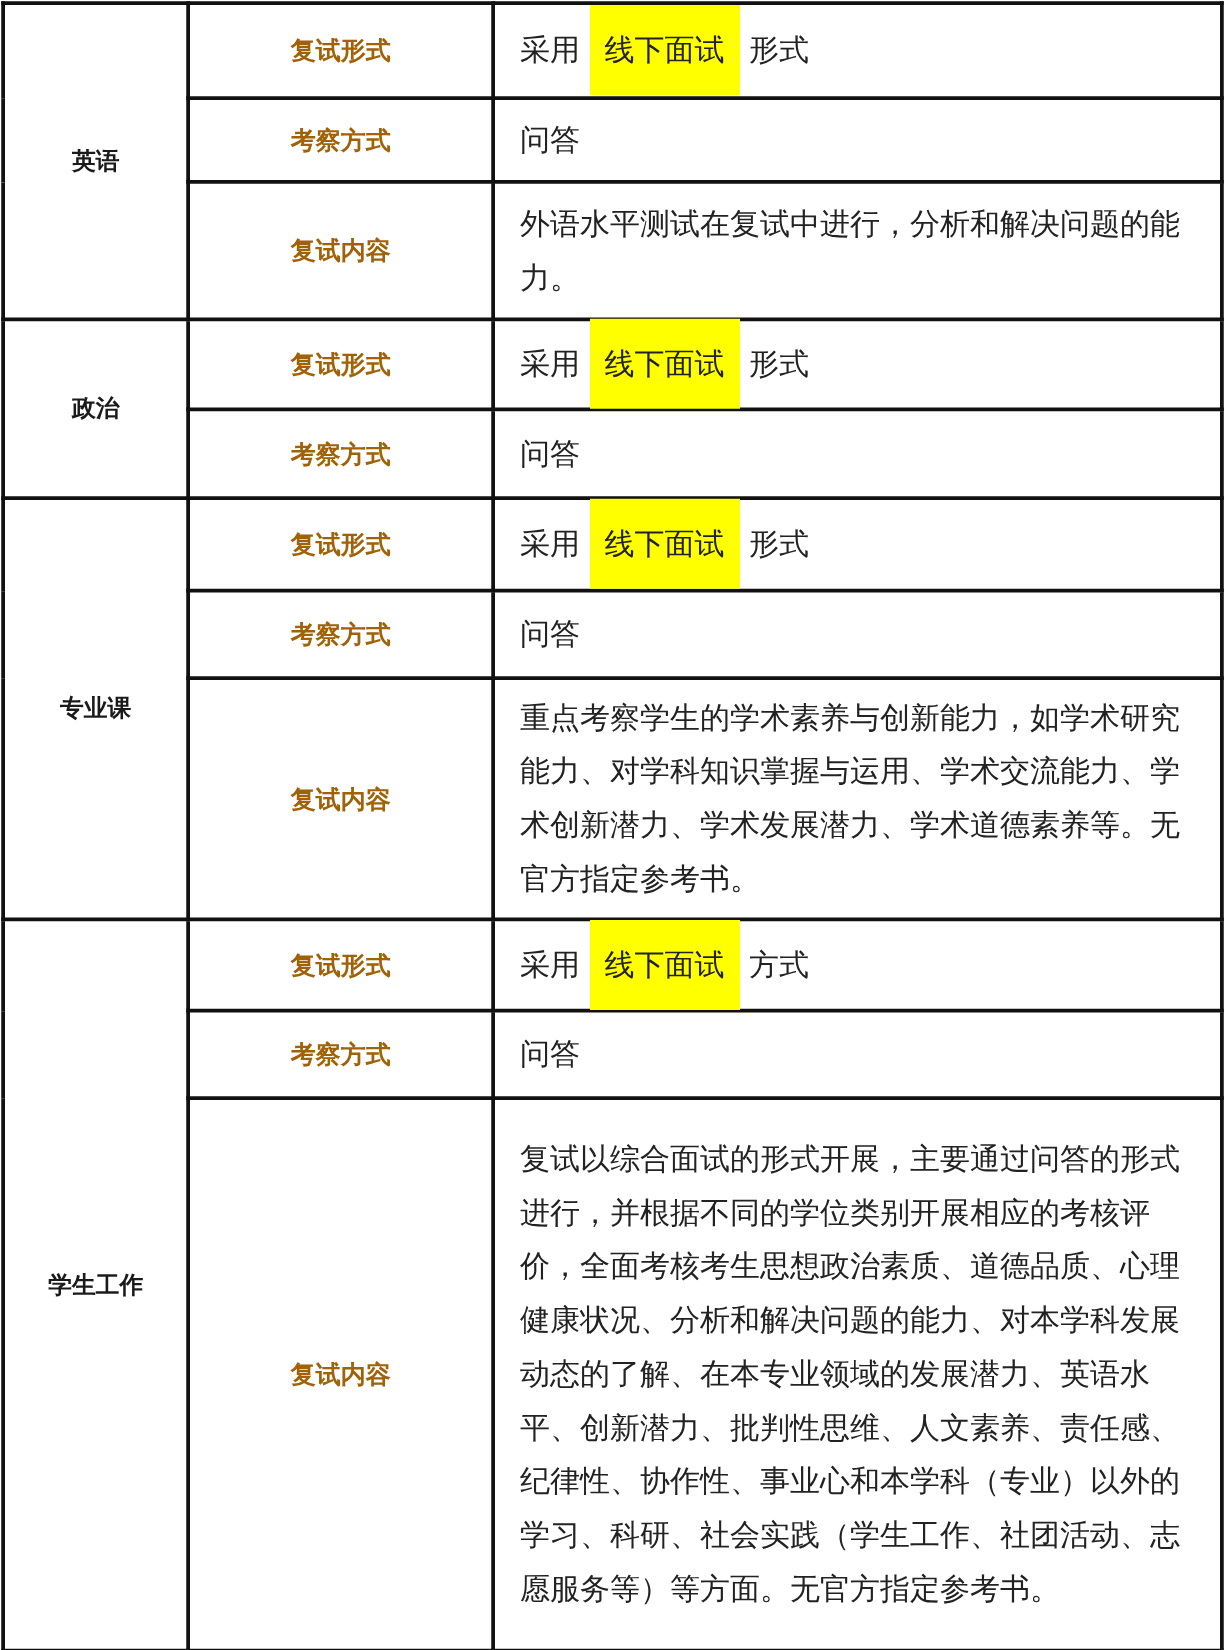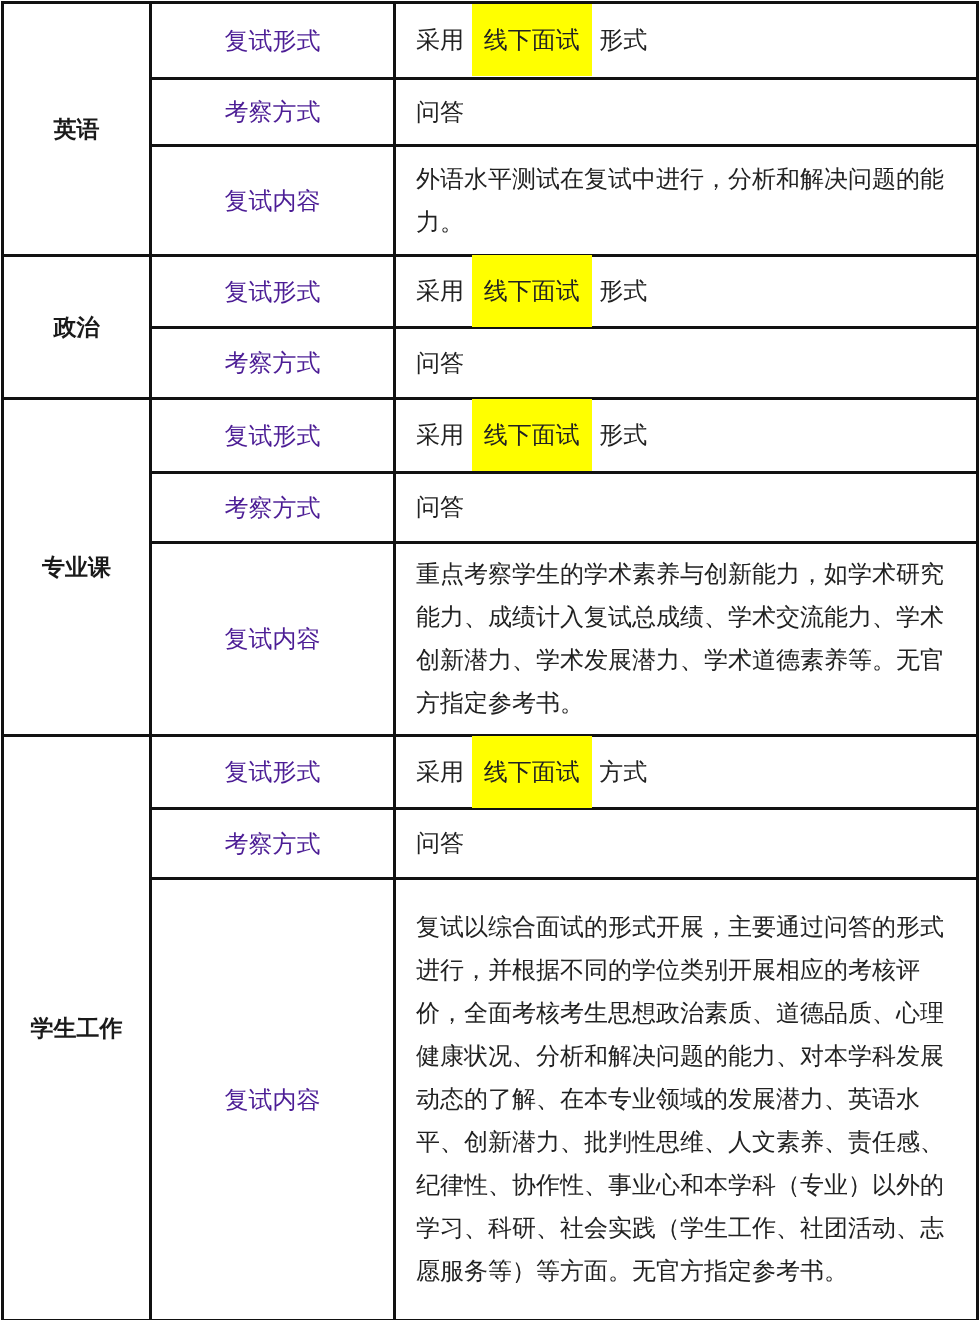--- a/index.html
+++ b/index.html
@@ -12,27 +12,28 @@
   }
   table.exam td {
     border: 3px solid #111111;
     padding: 0;
     vertical-align: middle;
   }
   td.subject {
     width: 142px;
     text-align: center;
     font-weight: bold;
-    font-size: 23px;
+    font-size: 19px;
   }
   td.item {
     width: 238px;
     text-align: center;
-    font-size: 24px;
-    color: #4c1d95;
+    font-size: 20px;
+    color: #a16207;
+    font-weight: bold;
   }
   td.value {
     font-size: 24px;
     line-height: 43px;
     padding: 6px 18px 6px 20px !important;
     text-align: left;
     color: #222;
   }
   .hl { background: #ffff00; padding: 22px 12px; }
 </style>
@@ -75,21 +76,21 @@
       <td class="subject" rowspan="3">专业课</td>
       <td class="item">复试形式</td>
       <td class="value"><span>采用</span> <span class="hl">线下面试</span> <span>形式</span></td>
     </tr>
     <tr style="height:70px">
       <td class="item">考察方式</td>
       <td class="value">问答</td>
     </tr>
     <tr style="height:193px">
       <td class="item">复试内容</td>
-      <td class="value">重点考察学生的学术素养与创新能力，如学术研究能力、成绩计入复试总成绩、学术交流能力、学术创新潜力、学术发展潜力、学术道德素养等。无官方指定参考书。</td>
+      <td class="value">重点考察学生的学术素养与创新能力，如学术研究能力、对学科知识掌握与运用、学术交流能力、学术创新潜力、学术发展潜力、学术道德素养等。无官方指定参考书。</td>
     </tr>
 
     <tr style="height:73px">
       <td class="subject" rowspan="3">学生工作</td>
       <td class="item">复试形式</td>
       <td class="value"><span>采用</span> <span class="hl">线下面试</span> <span>方式</span></td>
     </tr>
     <tr style="height:70px">
       <td class="item">考察方式</td>
       <td class="value">问答</td>

